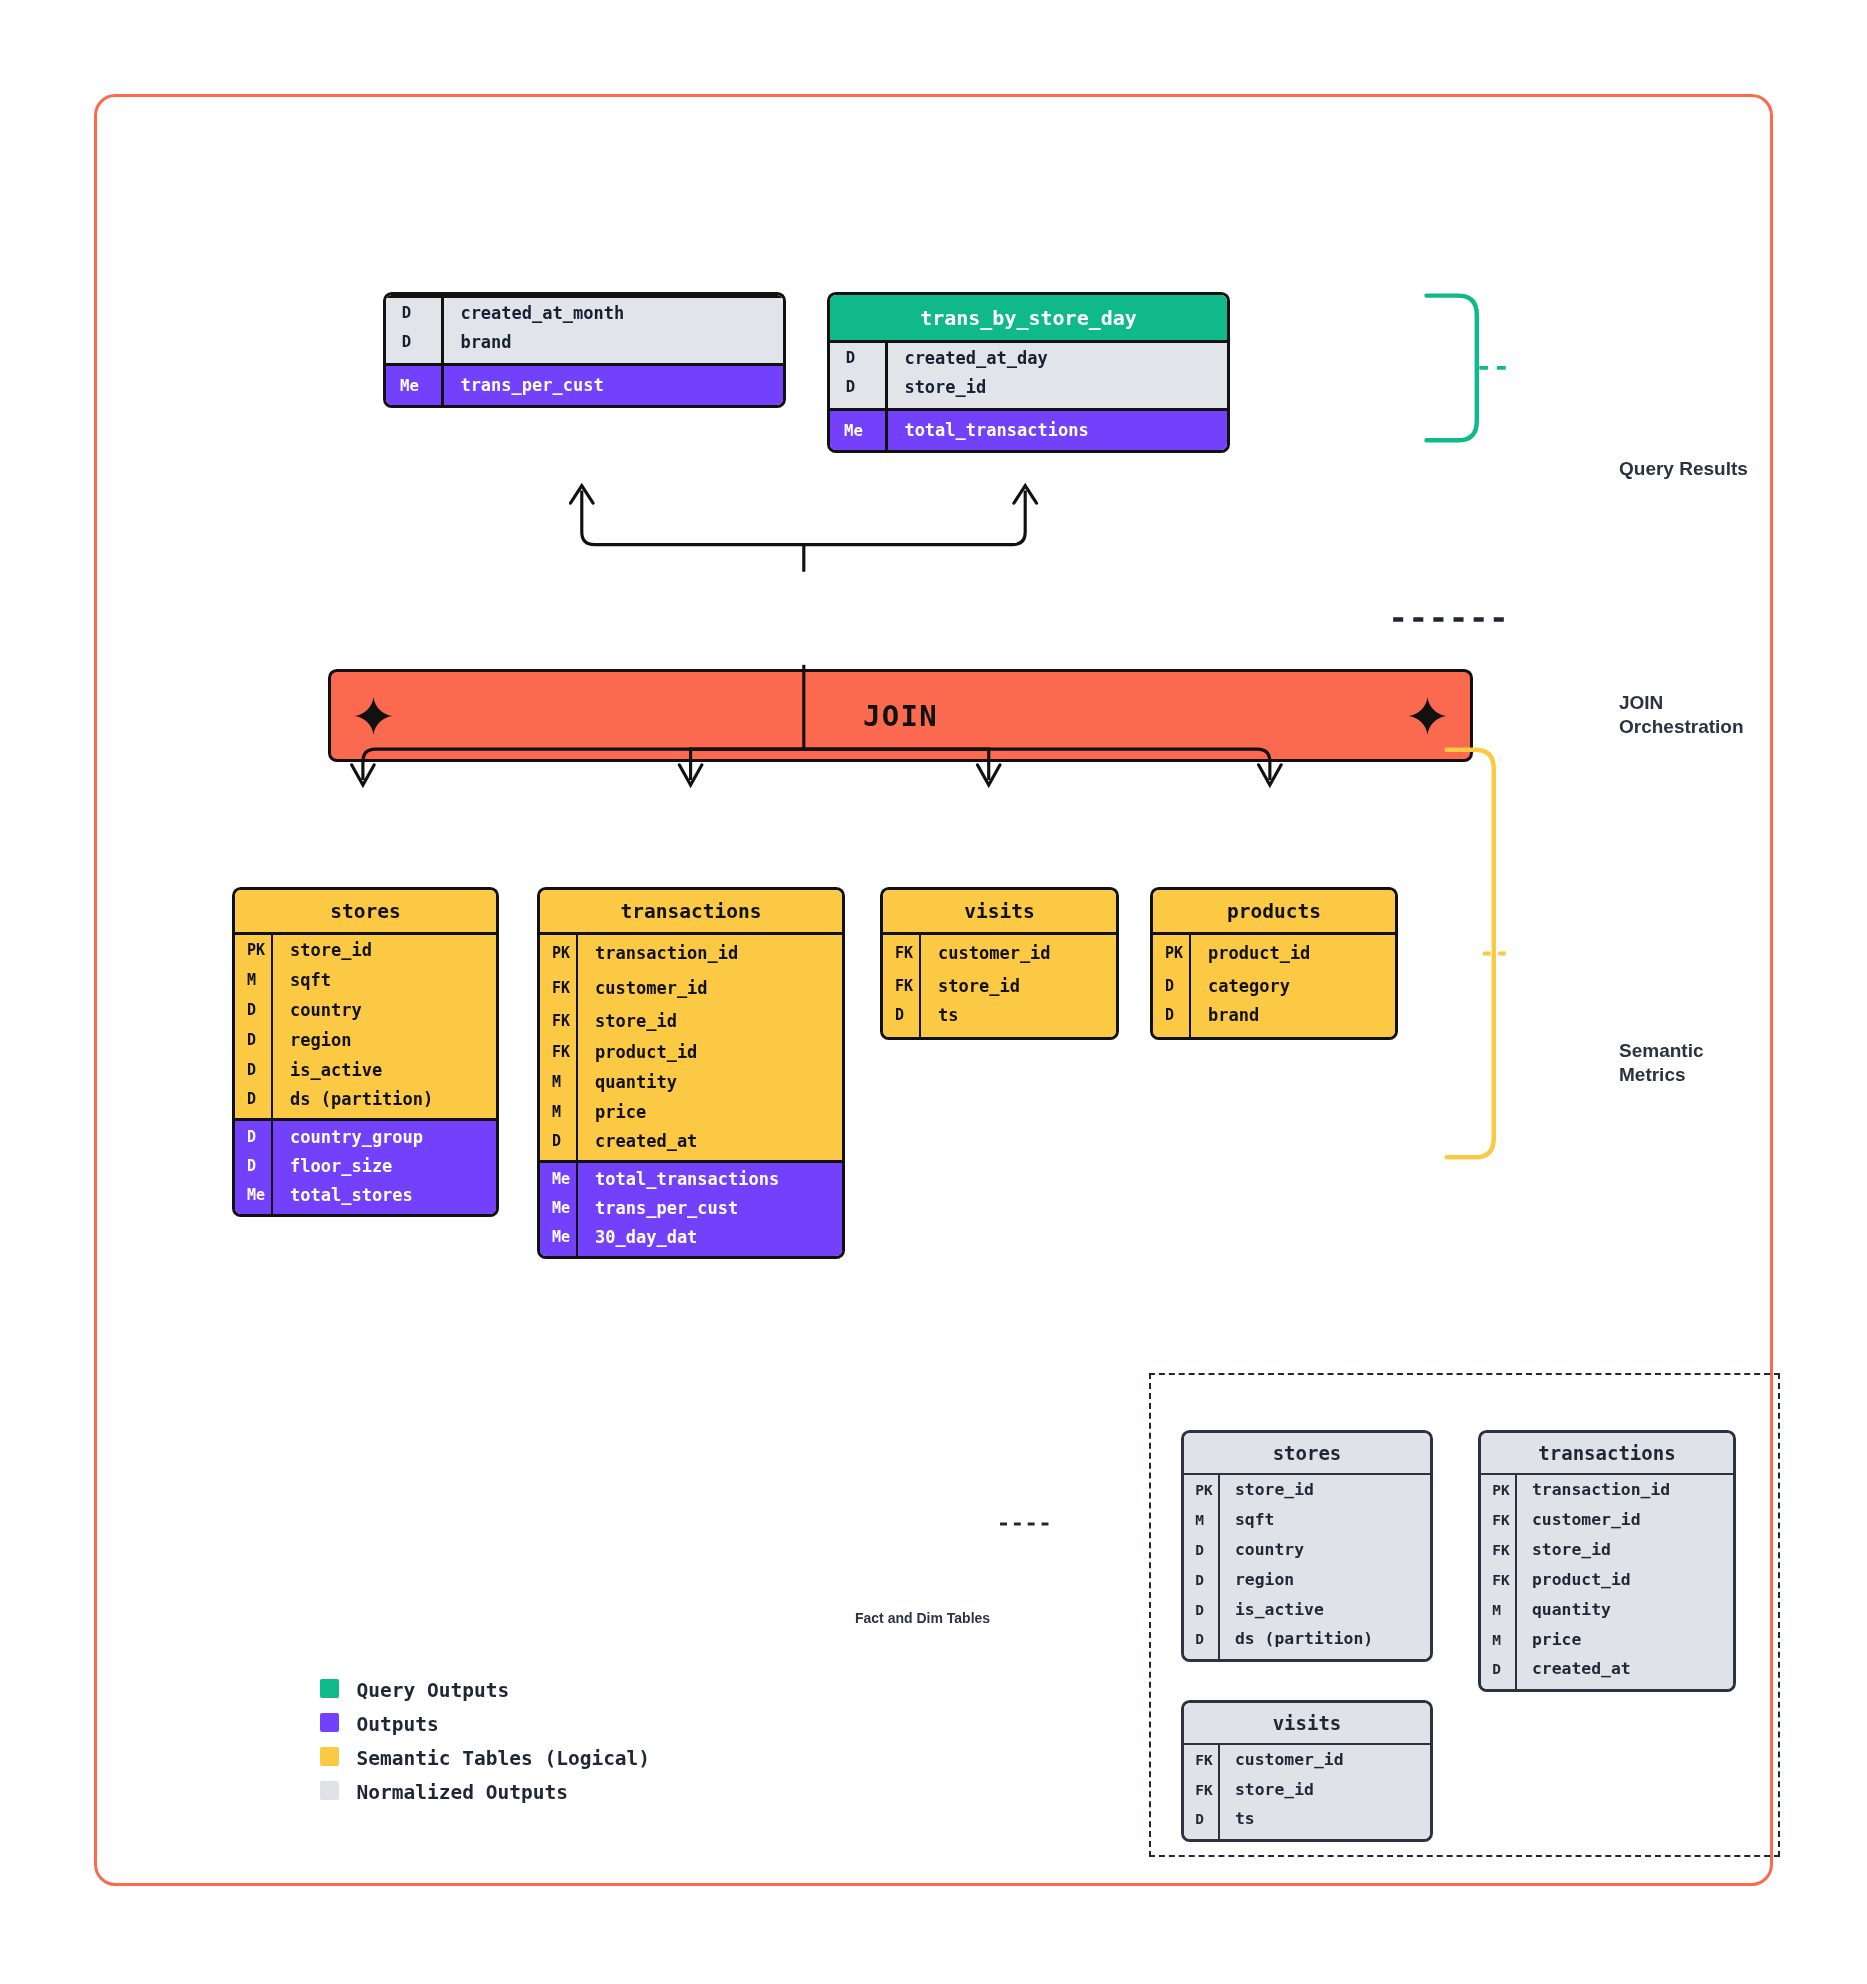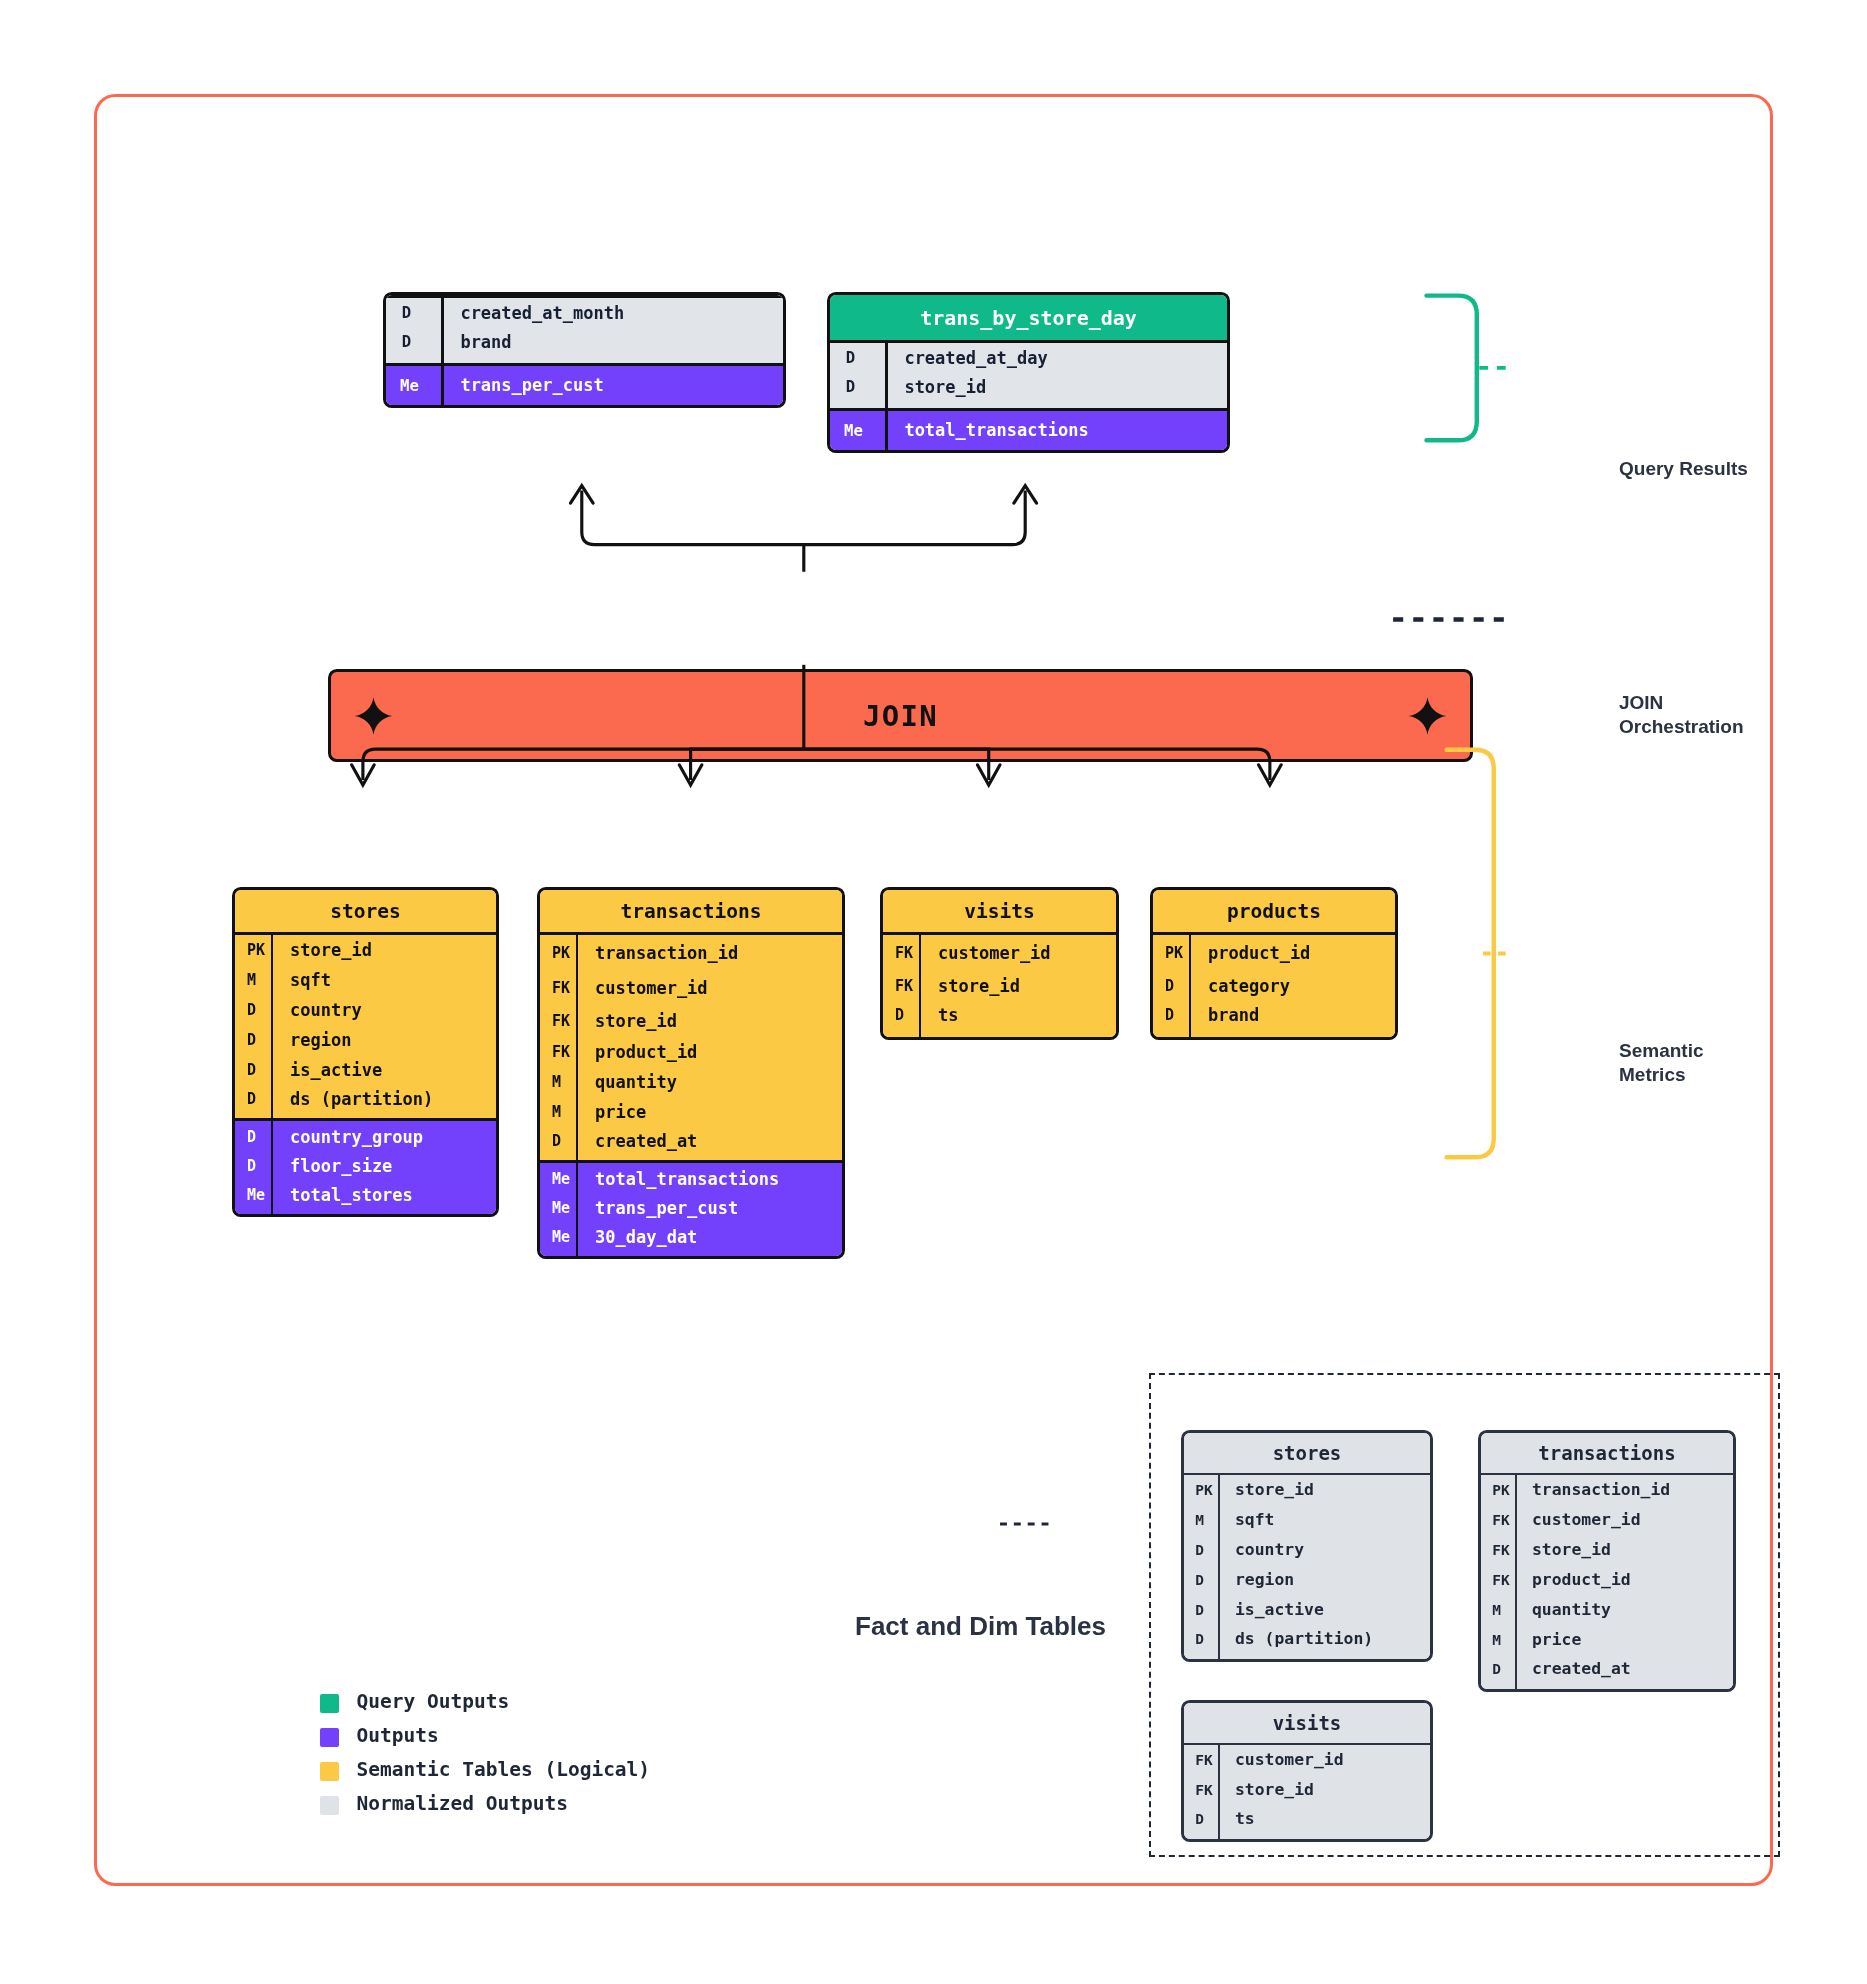--- a/index.html
+++ b/index.html
@@ -67,25 +67,25 @@
   #join-label{font-size:29px;font-weight:700;color:#111;letter-spacing:1.3px;}
   .sparkle{position:absolute;top:50%;transform:translateY(-50%);width:39px;height:39px;}
   #join-spark-left{left:22.6px;}
   #join-spark-right{right:22.6px;}
 
   
   .ann-label{position:absolute;color:#2b3242;font-size:19px;font-weight:700;line-height:1.25;}
   #ann-query-results{left:1522px;top:360px;text-align:right;}
   #ann-join{left:1522px;top:594px;}
   #ann-semantic{left:1522px;top:942px;}
-  #ann-factdim{left:758px;top:1513px;font-size:26px;}
+  #ann-factdim{left:758px;top:1513px;font-size:14px;}
 
   
   #legend{position:absolute;left:223px;top:1582px;}
-  .legend-row{display:flex;align-items:flex-end;height:34px;}
+  .legend-row{display:flex;align-items:flex-start;height:34px;}
   .legend-swatch{width:19px;height:19px;margin-right:17.6px;border-radius:1.9px;flex:0 0 auto;}
   .legend-text{font-size:19.5px;font-weight:700;color:#1f2736;}
 
   
   #factdim-box{
     position:absolute;left:1052px;top:1276px;width:631px;height:484px;
     border:2.5px dashed #1f2736;box-sizing:border-box;
   }
 
   svg.overlay{position:absolute;left:0;top:0;width:1868px;height:1985px;pointer-events:none;}

